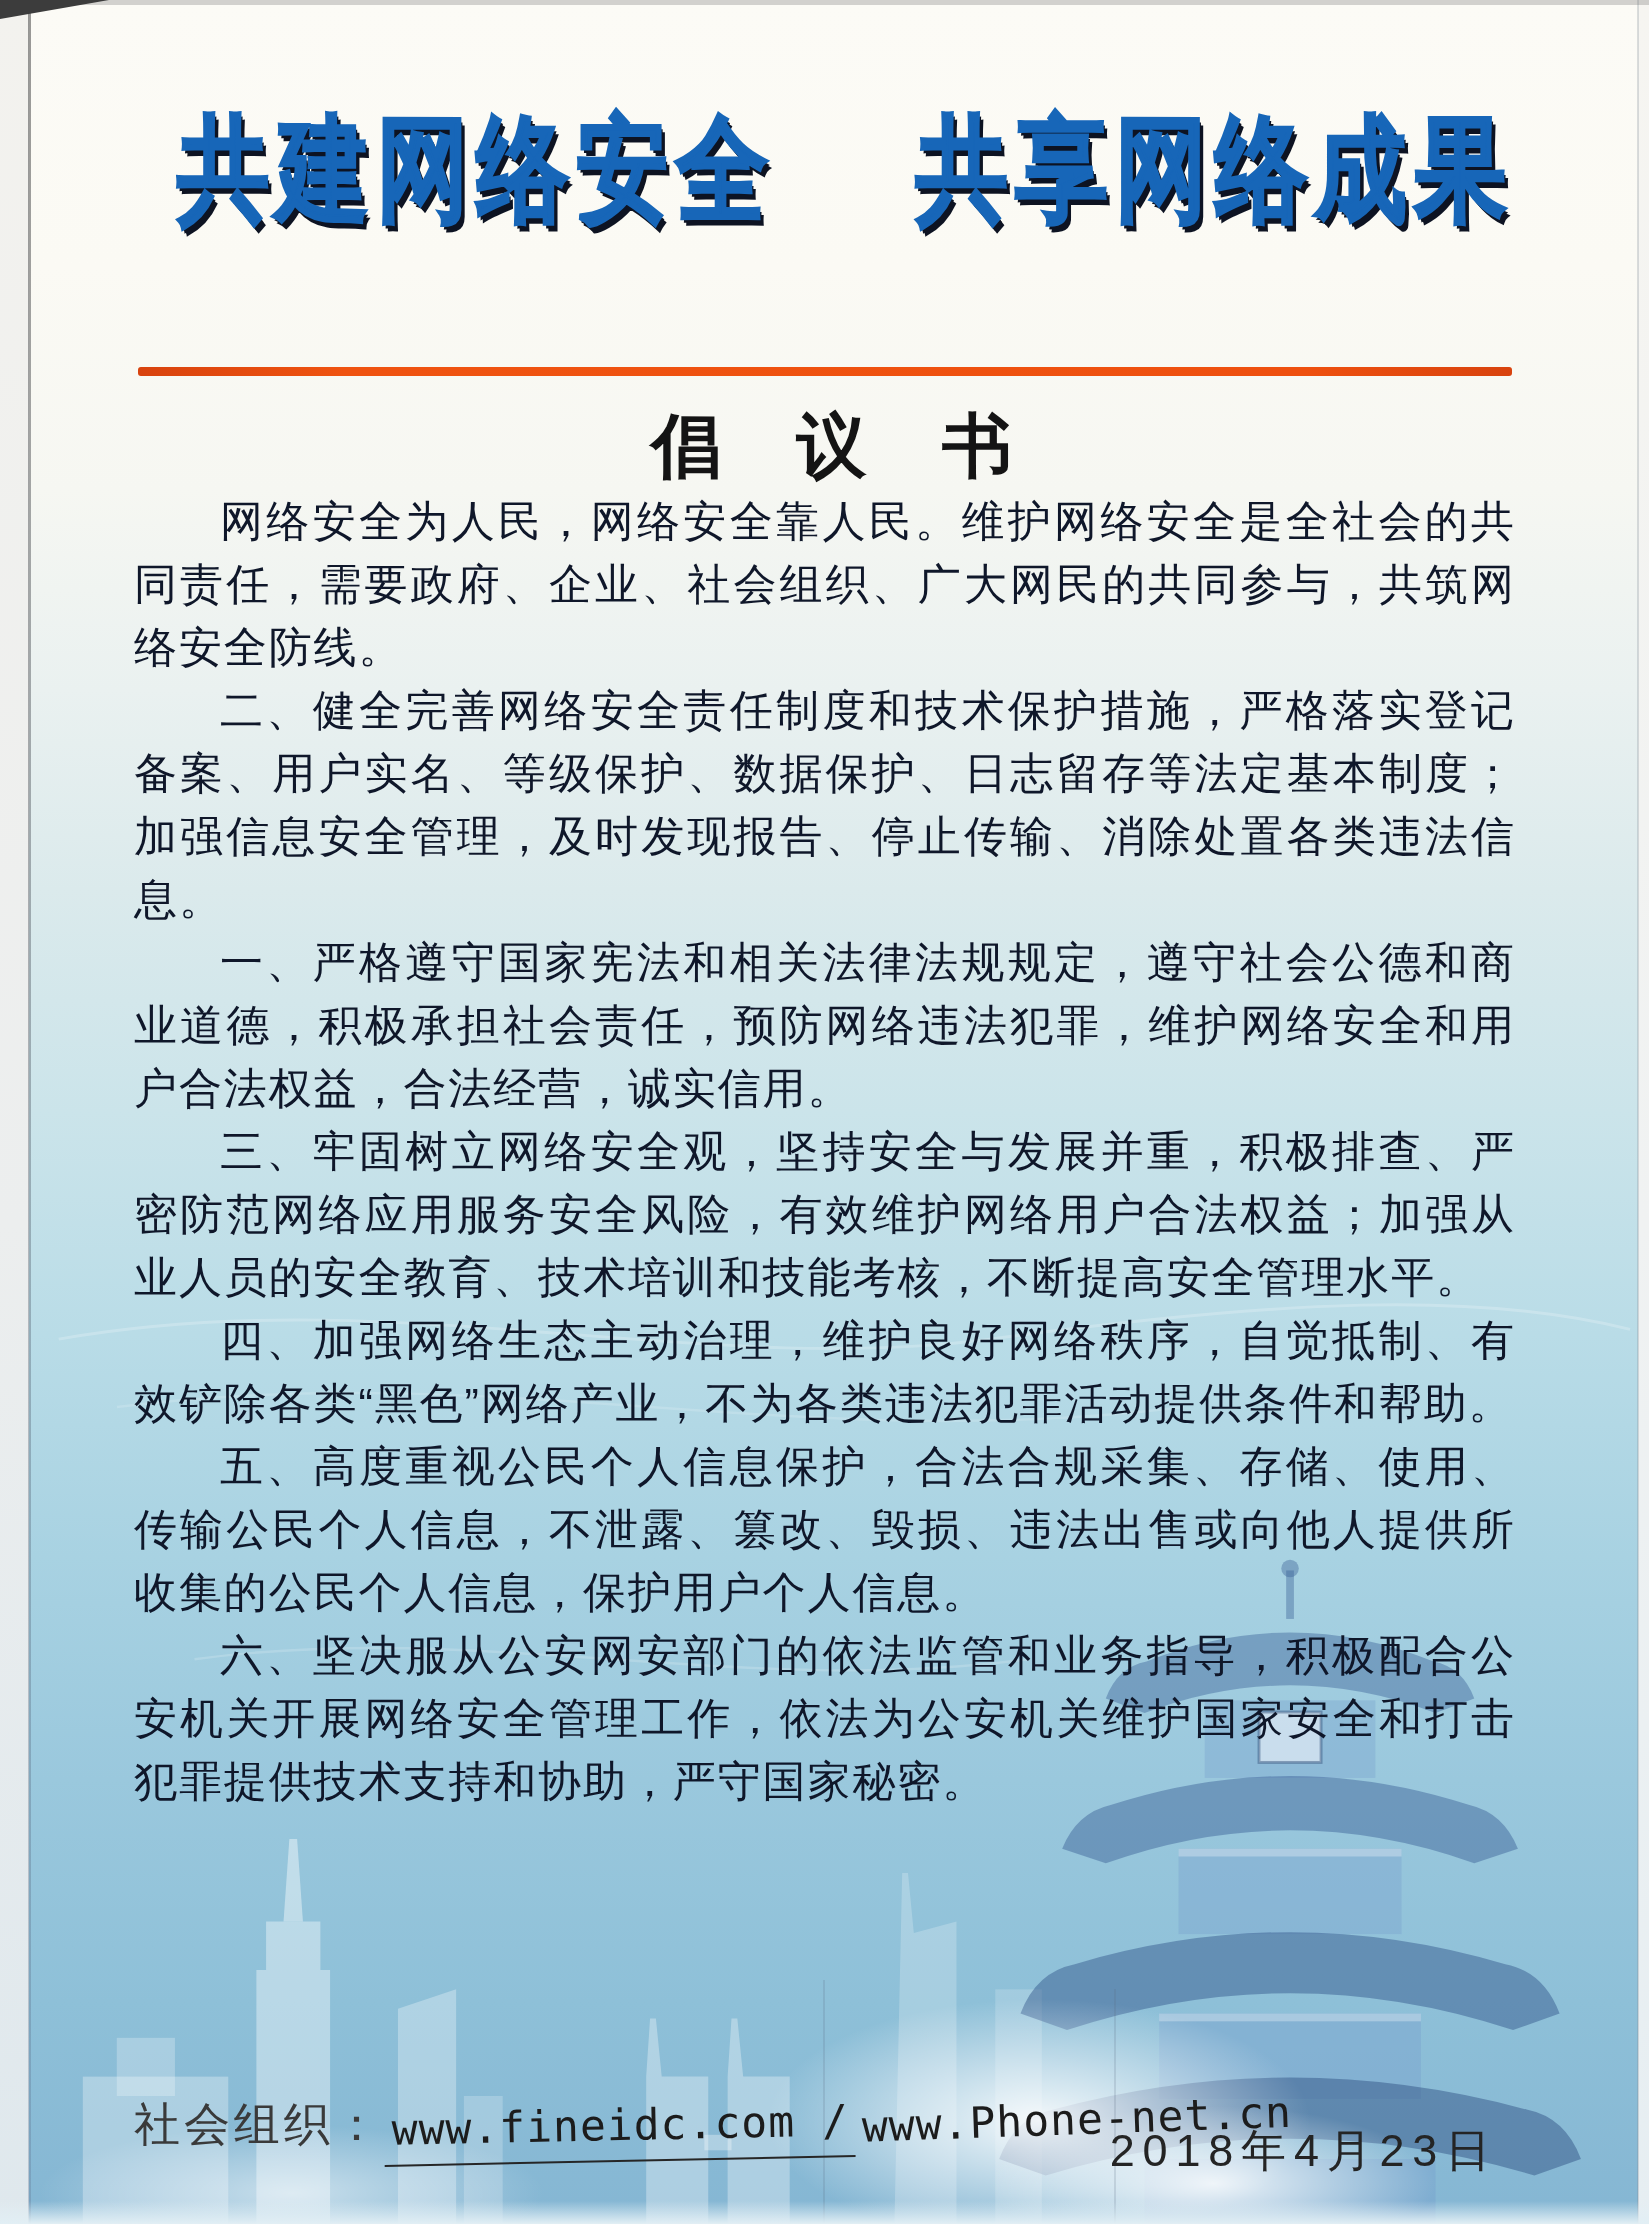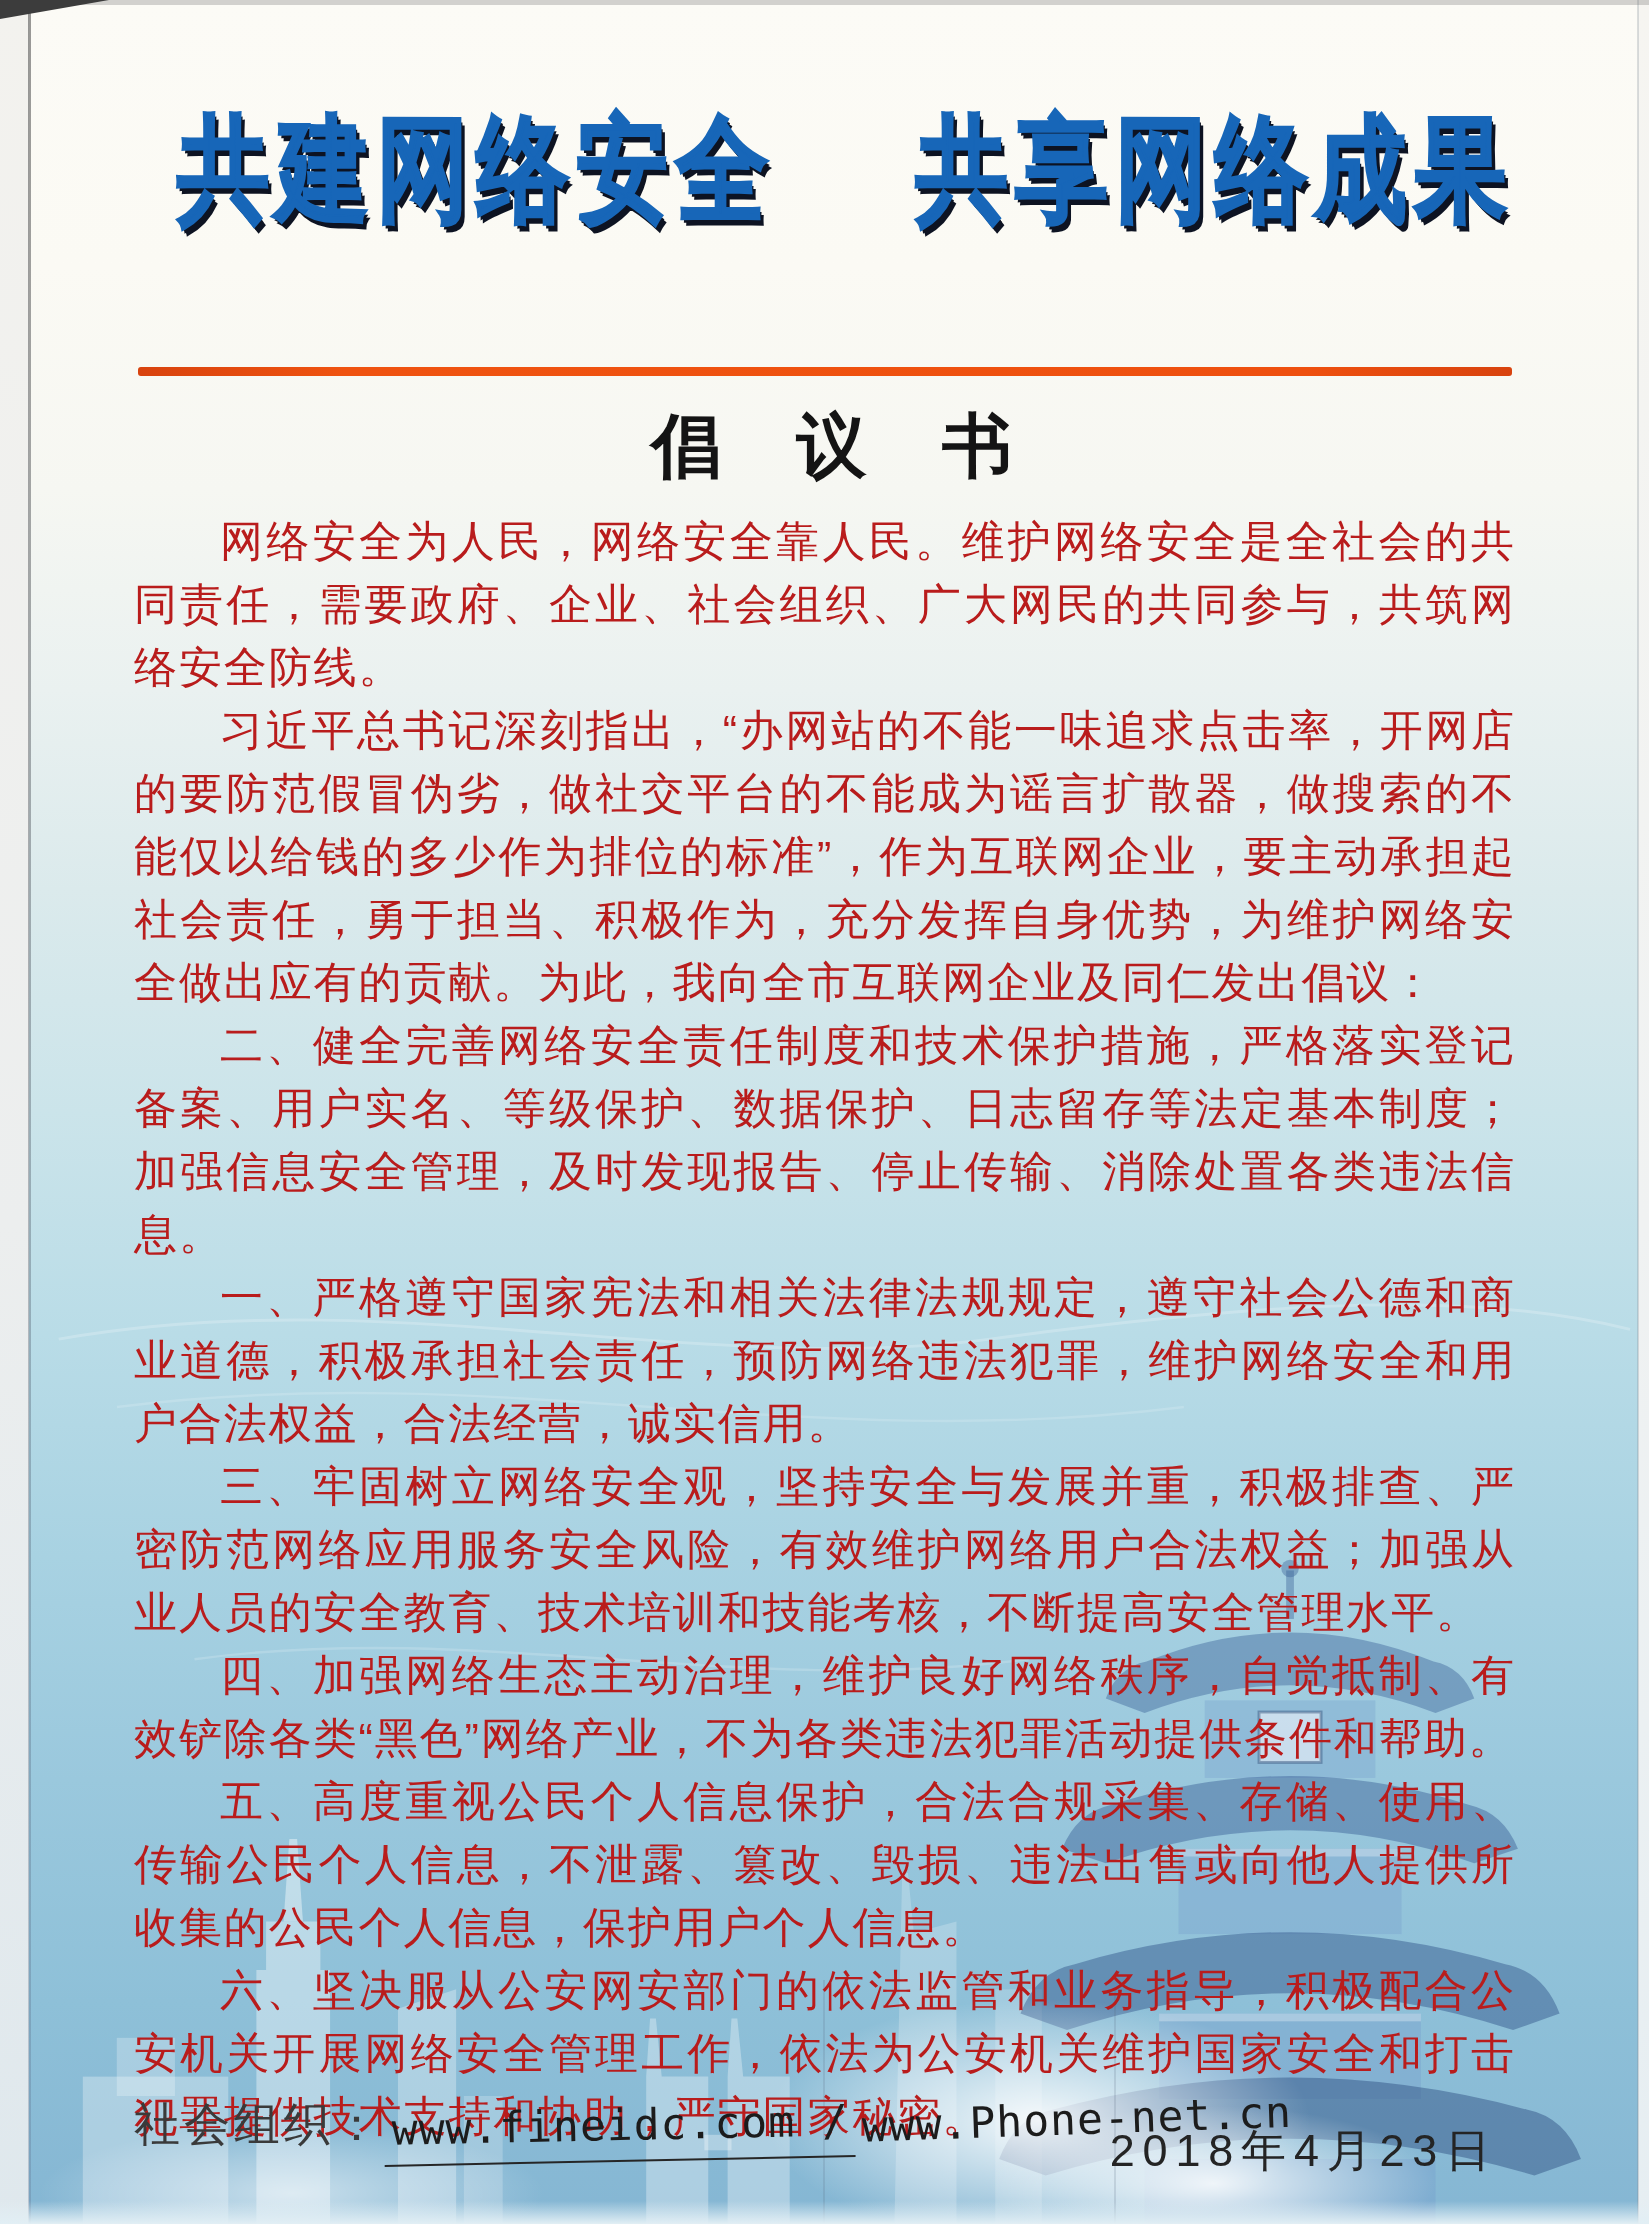--- a/index.html
+++ b/index.html
@@ -61,23 +61,22 @@
     background:linear-gradient(90deg,#d8430e,#ef5310 15%,#ee500f 85%,#d8430e);
   }
   .doc-title{
     position:absolute;top:400px;left:0;width:100%;text-align:center;
     font-family:"Liberation Serif","DejaVu Serif",serif;font-weight:bold;
     font-size:70px;letter-spacing:29px;color:#141414;
   }
   
   .body{
     position:absolute;top:490px;left:134px;width:1382px;
-    font-size:43px;line-height:63px;letter-spacing:1.9px;color:#b91c1c;
+    font-size:43px;line-height:63px;letter-spacing:1.9px;color:#0f172a;
     text-align:justify;
-    margin-top:20px;
   }
   .body p{margin:0;text-indent:2em;}
   
   .footer-site{position:absolute;left:134px;top:2094px;font-size:46px;color:#3a3a3a;letter-spacing:3.9px;white-space:nowrap;}
   .hand{
     font-family:"DejaVu Sans Mono","Liberation Mono",monospace;
     font-size:43px;color:#1c1c1c;letter-spacing:1px;display:inline-block;
   }
   .hand.u{border-bottom:2.9px solid #262626;padding:0 5.8px 9.7px 7.8px;transform:rotate(-1.2deg);}
   .hand.second{transform:rotate(-2deg) translateY(-5.8px);margin-left:7.8px;}
@@ -139,21 +138,20 @@
       <span>共享网络成果</span>
     </div>
   </div>
 
   <div class="rule"></div>
 
   <div class="doc-title">倡 议 书</div>
 
   <div class="body">
     <p>网络安全为人民，网络安全靠人民。维护网络安全是全社会的共同责任，需要政府、企业、社会组织、广大网民的共同参与，共筑网络安全防线。</p>
-    <p>习近平总书记深刻指出，“办网站的不能一味追求点击率，开网店的要防范假冒伪劣，做社交平台的不能成为谣言扩散器，做搜索的不能仅以给钱的多少作为排位的标准”，作为互联网企业，要主动承担起社会责任，勇于担当、积极作为，充分发挥自身优势，为维护网络安全做出应有的贡献。为此，我向全市互联网企业及同仁发出倡议：</p>
     <p>二、健全完善网络安全责任制度和技术保护措施，严格落实登记备案、用户实名、等级保护、数据保护、日志留存等法定基本制度；加强信息安全管理，及时发现报告、停止传输、消除处置各类违法信息。</p>
     <p>一、严格遵守国家宪法和相关法律法规规定，遵守社会公德和商业道德，积极承担社会责任，预防网络违法犯罪，维护网络安全和用户合法权益，合法经营，诚实信用。</p>
     <p>三、牢固树立网络安全观，坚持安全与发展并重，积极排查、严密防范网络应用服务安全风险，有效维护网络用户合法权益；加强从业人员的安全教育、技术培训和技能考核，不断提高安全管理水平。</p>
     <p>四、加强网络生态主动治理，维护良好网络秩序，自觉抵制、有效铲除各类“黑色”网络产业，不为各类违法犯罪活动提供条件和帮助。</p>
     <p>五、高度重视公民个人信息保护，合法合规采集、存储、使用、传输公民个人信息，不泄露、篡改、毁损、违法出售或向他人提供所收集的公民个人信息，保护用户个人信息。</p>
     <p>六、坚决服从公安网安部门的依法监管和业务指导，积极配合公安机关开展网络安全管理工作，依法为公安机关维护国家安全和打击犯罪提供技术支持和协助，严守国家秘密。</p>
   </div>
 
   <div class="footer-site">
     <span>社会组织：</span><span class="hand u">www.fineidc.com /</span><span class="hand second">www.Phone-net.cn</span>

